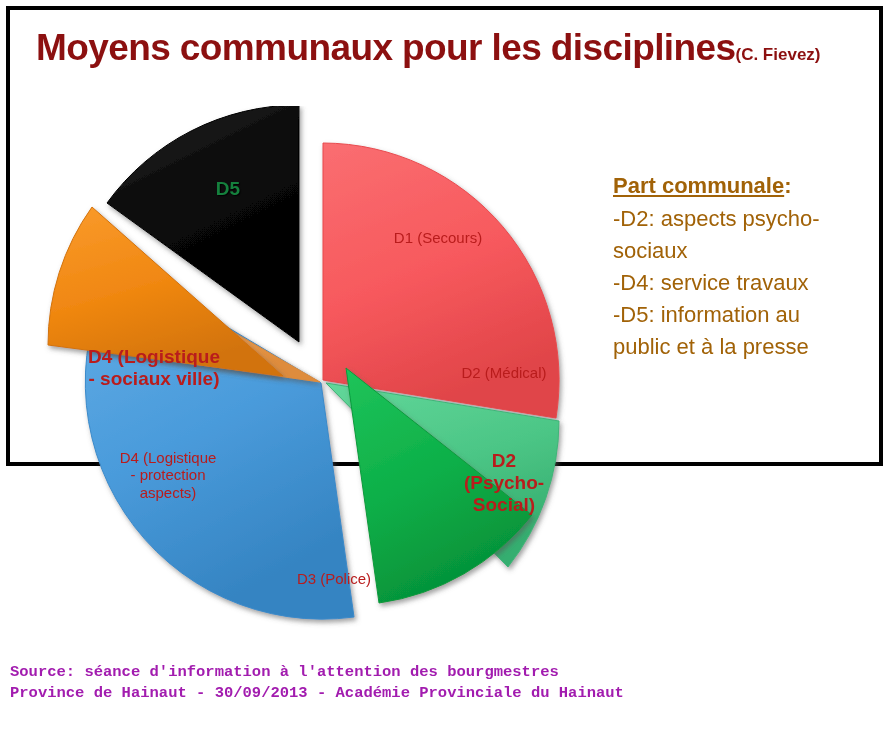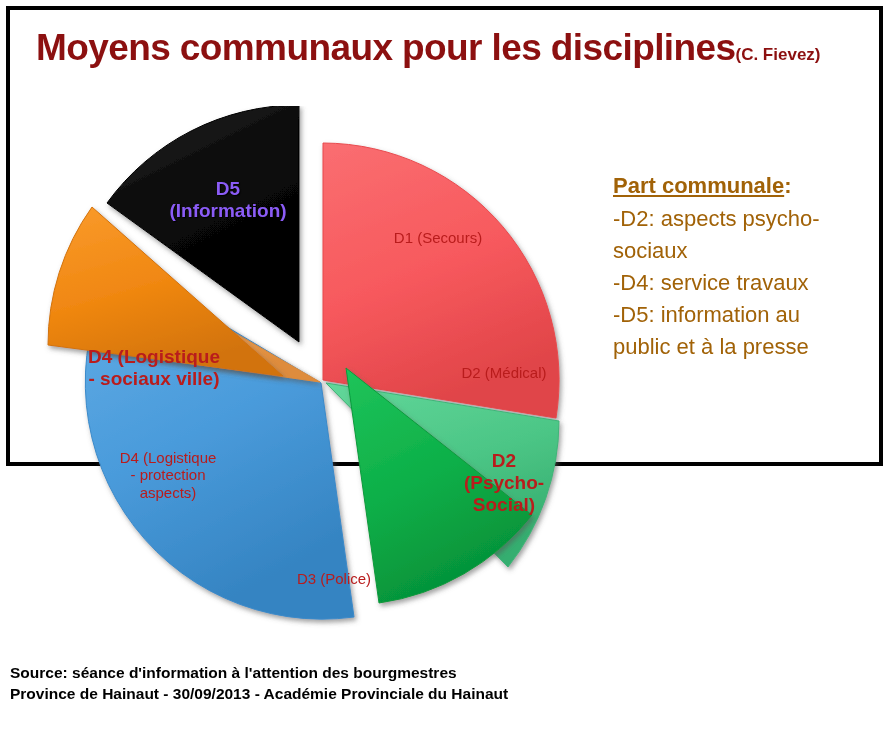--- a/index.html
+++ b/index.html
@@ -71,21 +71,21 @@
     position: absolute;
     text-align: center;
     font-family: "Liberation Sans", sans-serif;
     color: #b91c1c;
     line-height: 1.15;
     pointer-events: none;
   }
   .lbl-plain { font-size: 15px; font-weight: normal; }
   .lbl-bold  { font-size: 19px; font-weight: bold; }
   .lbl-white {
-    font-size: 19px; font-weight: bold; color: #8b5cf6;
+    font-size: 19px; font-weight: bold; color: #15803d;
     text-shadow: 1px 1px 1px rgba(0,0,0,0.9);
     text-align: center;
   }
 
   #label-d1 { left: 334px; top: 123px; width: 160px; }
   #label-d2med { left: 400px; top: 258px; width: 160px; }
   #label-d2psy { left: 410px; top: 344px; width: 140px; }
   #label-d3 { left: 230px; top: 464px; width: 160px; }
   #label-d4pc { left: 74px; top: 343px; width: 140px; }
   #label-d4tv { left: 25px; top: 240px; width: 210px; }
@@ -109,25 +109,25 @@
   }
   #side-note .note-head u { text-decoration: underline; }
   #side-note .note-line { display: block; }
 
   
   #footer {
     position: absolute;
     left: 10px;
     top: 662px;
     width: 870px;
-    font-family: Liberation Sans, sans-serif;
+    font-family: Liberation Mono, monospace;
     font-size: 15.5px;
     font-weight: bold;
     line-height: 21px;
-    color: #000000;
+    color: #a21caf;
   }
   #footer .foot-line { display: block; }
 </style>
 </head>
 <body>
 
 <div id="page">
 
   <div id="slide-frame">
 
@@ -225,21 +225,20 @@
         <div>aspects)</div>
       </div>
 
       <div class="slice-label lbl-bold" id="label-d4tv">
         <div>D4 (Logistique</div>
         <div>- sociaux ville)</div>
       </div>
 
       <div class="slice-label lbl-white" id="label-d5">
         <div>D5</div>
-        <div>(Information)</div>
       </div>
     </div>
 
     <div id="side-note">
       <span class="note-head"><u>Part communale</u><span>:</span></span>
       <span class="note-line">-D2: aspects psycho-</span>
       <span class="note-line">sociaux</span>
       <span class="note-line">-D4: service travaux</span>
       <span class="note-line">-D5: information au</span>
       <span class="note-line">public et à la presse</span>

